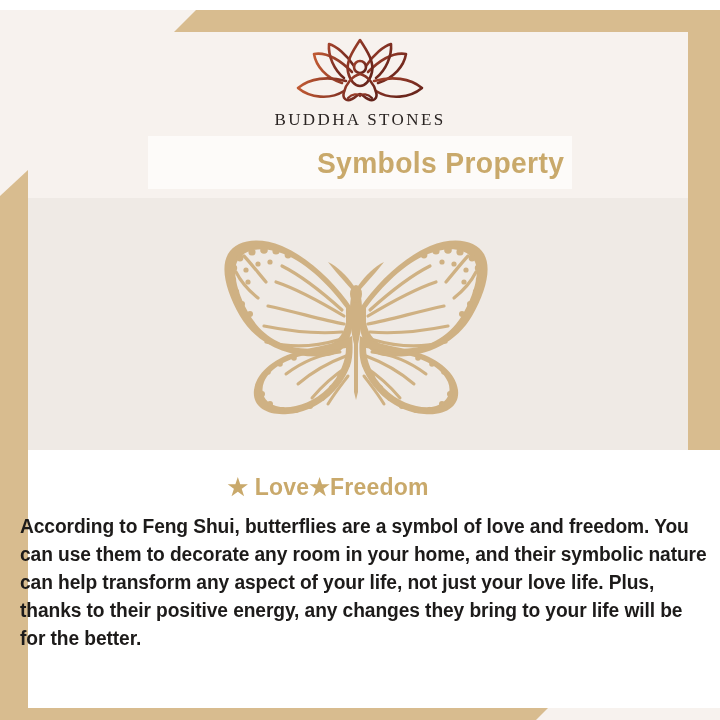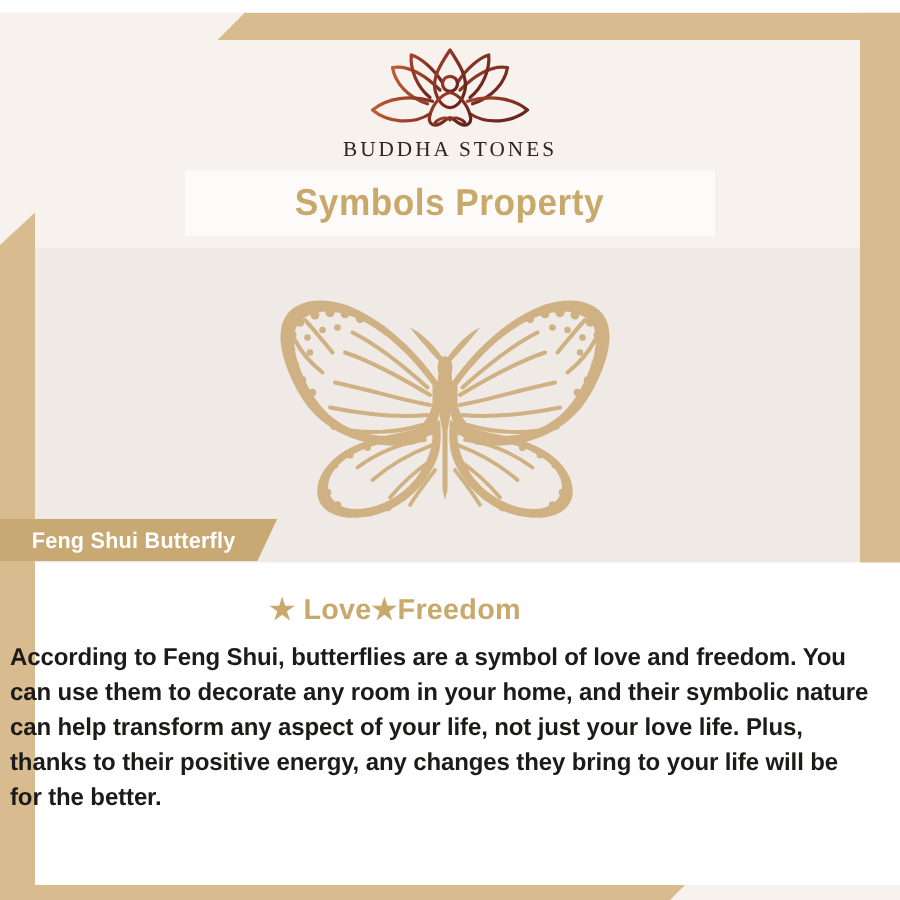--- a/index.html
+++ b/index.html
@@ -95,21 +95,21 @@
   }
 
   
   .title-box {
     position: absolute;
     left: 148px; top: 126px;
     width: 424px; height: 53px;
     background: #FDFBF9;
     display: flex;
     align-items: center;
-    justify-content: center;
+    justify-content: flex-end;
     z-index: 6;
   }
   .title-text {
     font-family: "Liberation Sans Narrow", "Liberation Sans", sans-serif;
     font-size: 30px;
     font-weight: bold;
     color: #C9A96B;
     letter-spacing: 0.4px;
     transform: scaleX(0.94);
     white-space: nowrap;
@@ -149,21 +149,21 @@
     font-weight: bold;
     color: #FFFFFF;
     letter-spacing: 0.2px;
     white-space: nowrap;
     transform: scaleX(0.96);
   }
 
   
   .desc {
     position: absolute;
-    left: 16px; top: 440px;
+    left: 28px; top: 440px;
     width: 600px;
     z-index: 7;
   }
   .desc-heading {
     text-align: center;
     font-family: "Liberation Sans Narrow", "Liberation Sans", sans-serif;
     font-size: 23px;
     font-weight: bold;
     color: #C9A96B;
     padding-top: 24px;
@@ -348,22 +348,19 @@
             <circle cx="174" cy="164" r="3"></circle>
           <circle cx="166" cy="152" r="2.8"></circle>
             <circle cx="238" cy="148" r="2.8"></circle>
           <circle cx="226" cy="140" r="2.8"></circle>
             <circle cx="212" cy="134" r="2.8"></circle>
         </g>
       </g>
     </svg>
   </div>
 
-  <div class="ribbon">
-    <span class="ribbon-text">Feng Shui Butterfly</span>
-  </div>
 
   <div class="desc">
     <div class="desc-heading">★ Love★Freedom</div>
     <div class="desc-body">According to Feng Shui, butterflies are a symbol of love and freedom. You can use them to decorate any room in your home, and their symbolic nature can help transform any aspect of your life, not just your love life. Plus, thanks to their positive energy, any changes they bring to your life will be for the better.</div>
   </div>
 
 </div>
 
 </body></html>

